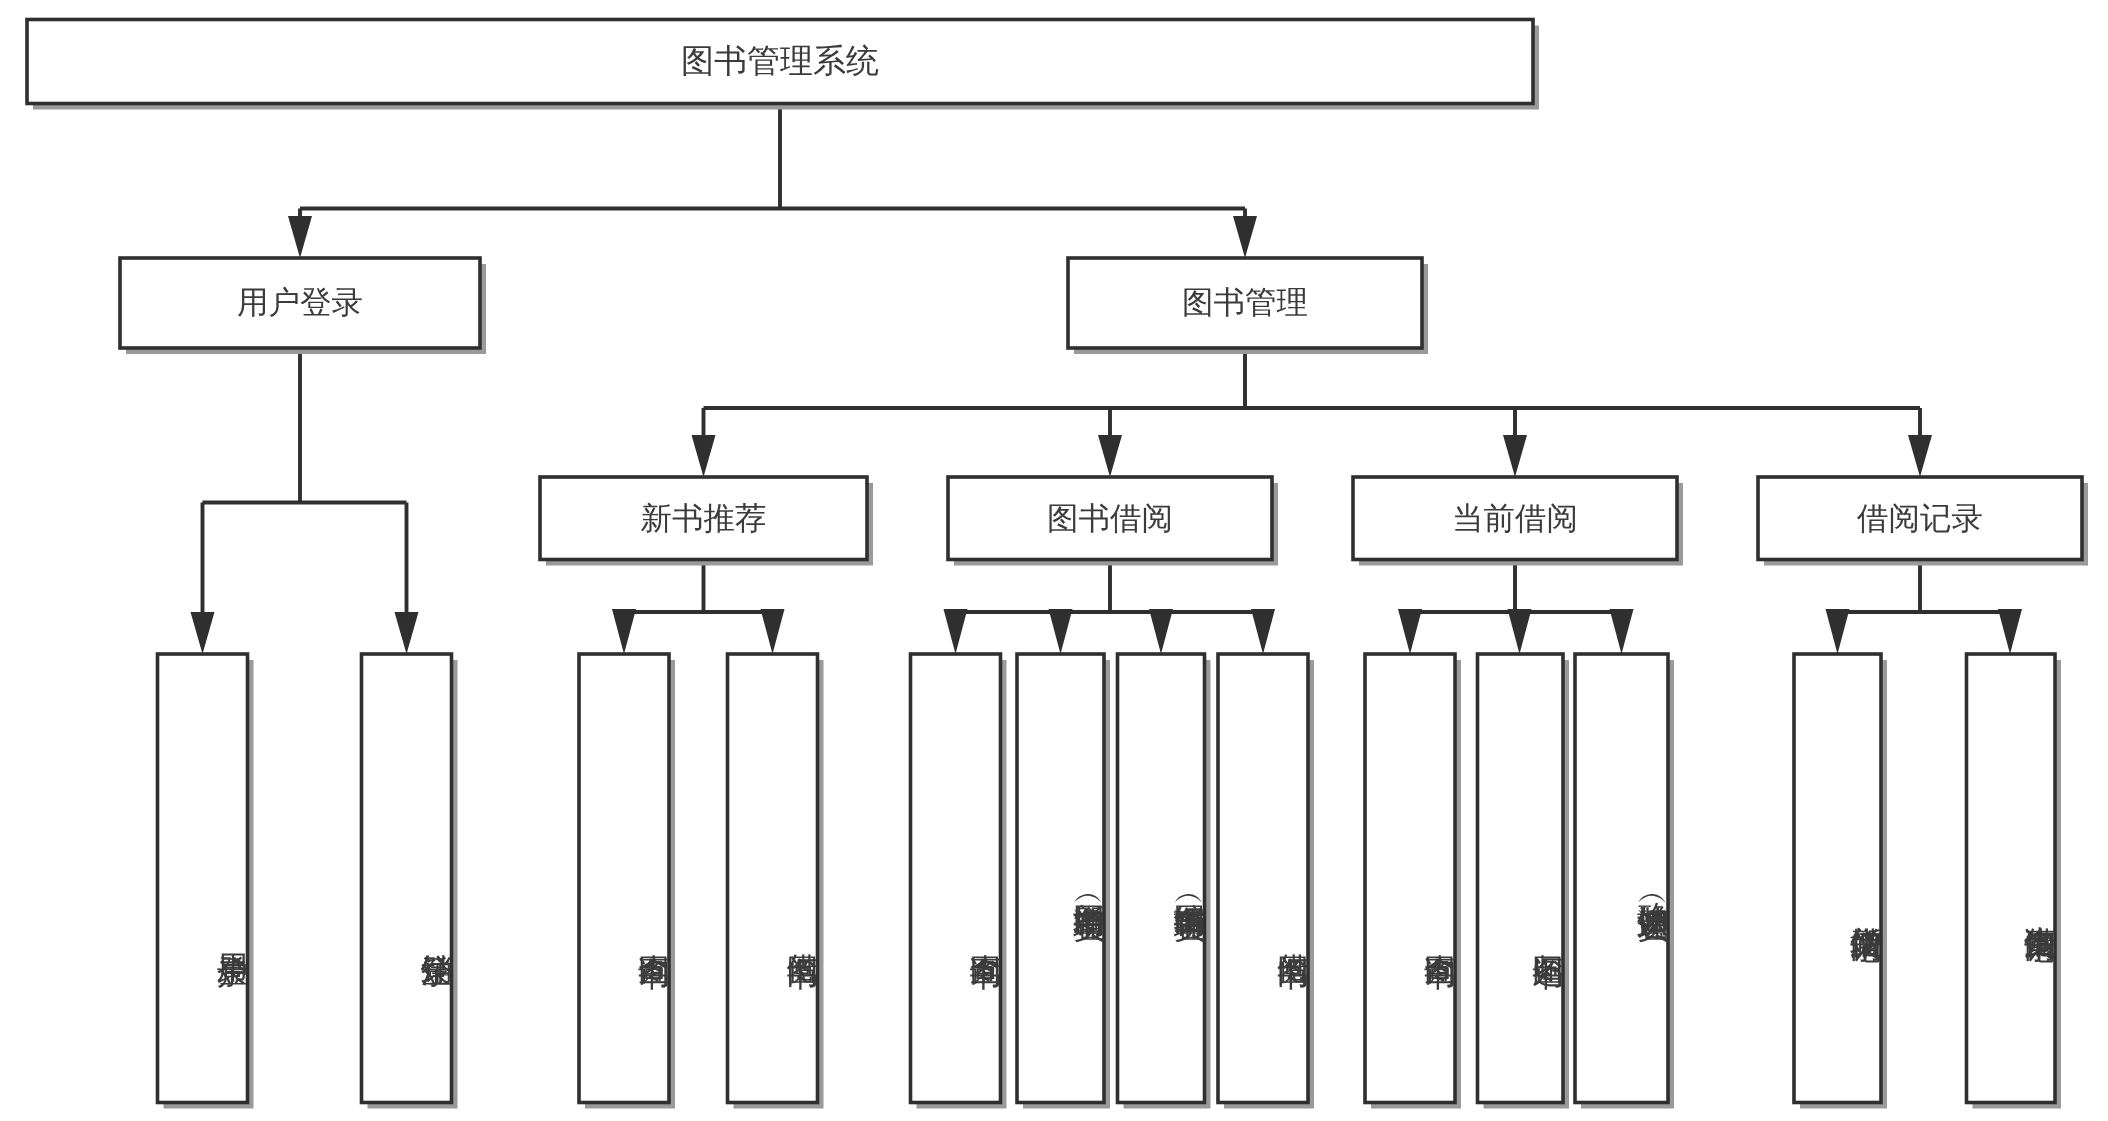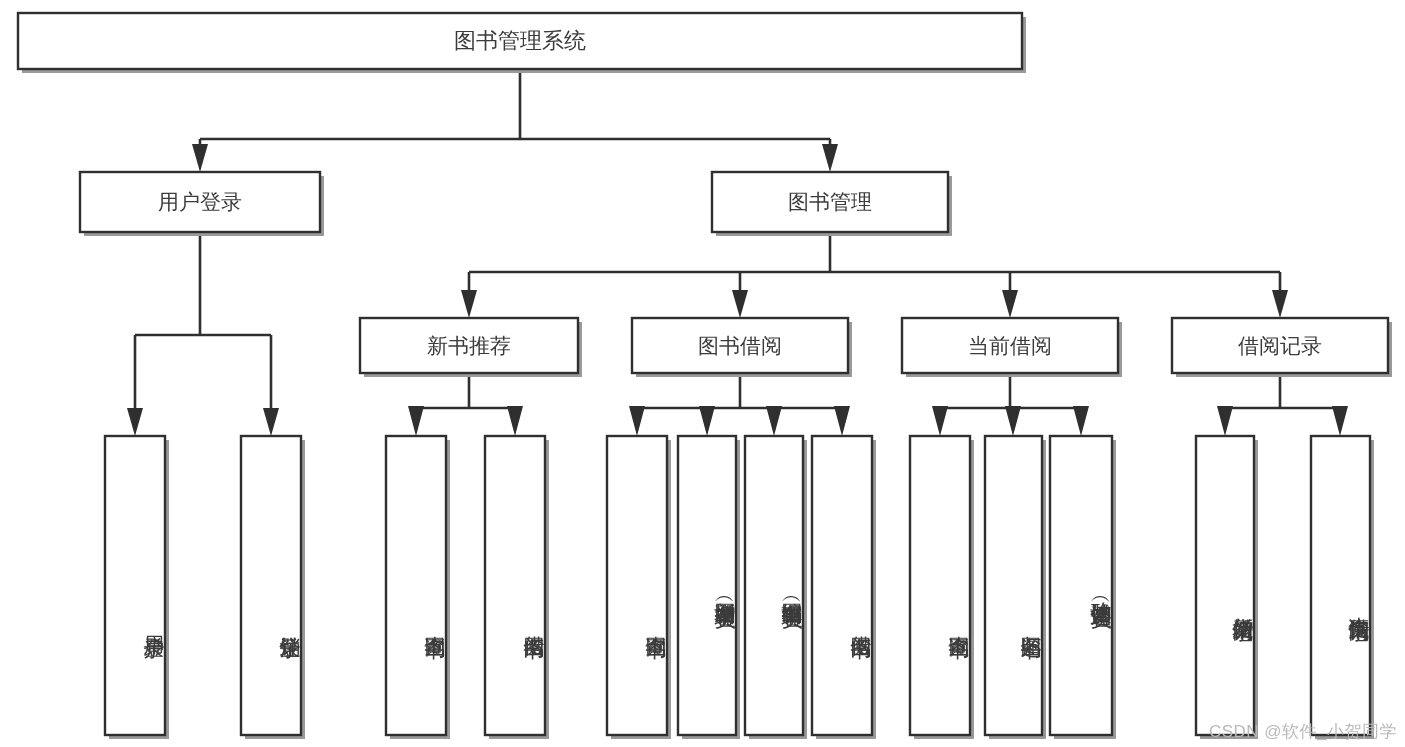--- a/index.html
+++ b/index.html
@@ -258,15 +258,14 @@
   <div class="vlabel-wrap" style="left:910px; top:506px; width:60px; height:229px;">查询图书</div>
 
   <div class="vlabel-wrap" style="left:985px; top:506px; width:57px; height:229px;">归还图书</div>
 
   <div class="vlabel-wrap" style="left:1050px; top:444px; width:62px; height:291px;">确认归还（管理员）</div>
 
   <div class="vlabel-wrap" style="left:1196px; top:470px; width:58px; height:265px;">新增借阅记录</div>
 
   <div class="vlabel-wrap" style="left:1311px; top:470px; width:59px; height:265px;">查询借阅记录</div>
 
-  <div class="watermark">CSDN @软件_小贺同学</div>
 
 </div>
 
 </body></html>

